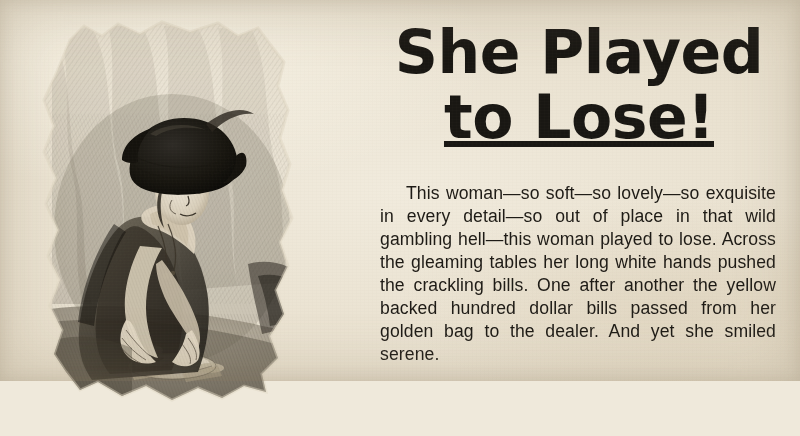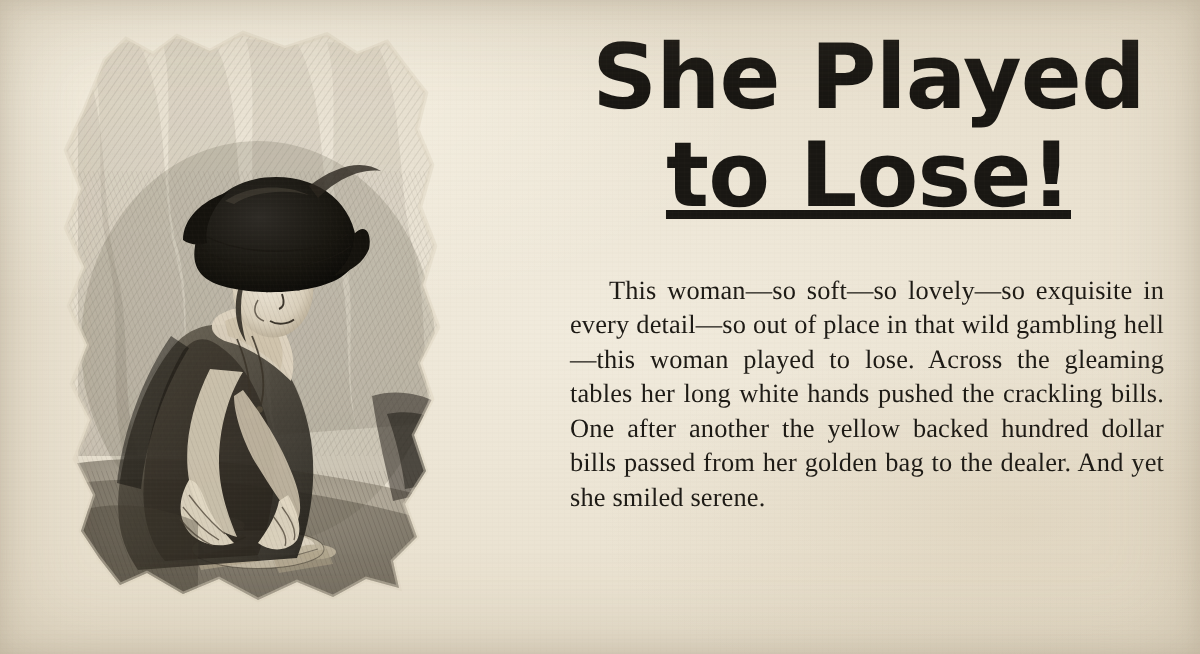--- a/index.html
+++ b/index.html
@@ -11,21 +11,21 @@
     height: 436px;
     overflow: hidden;
     background: #efe9db;
     font-family: "Liberation Serif", serif;
   }
 
   
   .page {
     position: relative;
     width: 800px;
-    height: 436px;
+    height: 381px;
     background:
       radial-gradient(ellipse 60% 50% at 20% 15%, rgba(255,252,242,0.55), rgba(255,252,242,0) 70%),
       radial-gradient(ellipse 50% 40% at 85% 80%, rgba(214,201,176,0.45), rgba(214,201,176,0) 70%),
       radial-gradient(ellipse 70% 60% at 50% 50%, rgba(241,235,221,1), rgba(230,221,202,1) 100%),
       linear-gradient(105deg, #f2ece0 0%, #ece5d6 40%, #e9e1d0 70%, #efe9dc 100%);
     box-sizing: border-box;
   }
   .grain {
     position: absolute;
     inset: 0;
@@ -68,21 +68,21 @@
     letter-spacing: -0.5px;
     text-align: center;
     margin: 0;
     padding-top: 4px;
   }
   .headline .l1 { display: block; }
   .headline .l2 { display: block; margin-top: 4px; text-decoration: underline; }
 
   .body-copy {
     margin-top: 34px;
-    font-family: Liberation Serif, serif;
+    font-family: Liberation Sans, sans-serif;
     font-size: 17.6px;
     line-height: 1.305;
     color: #1d1a15;
     text-align: justify;
     text-justify: inter-word;
     letter-spacing: 0.1px;
     padding-right: 2px;
   }
   .body-copy .indent { display: inline-block; width: 26px; }
 

